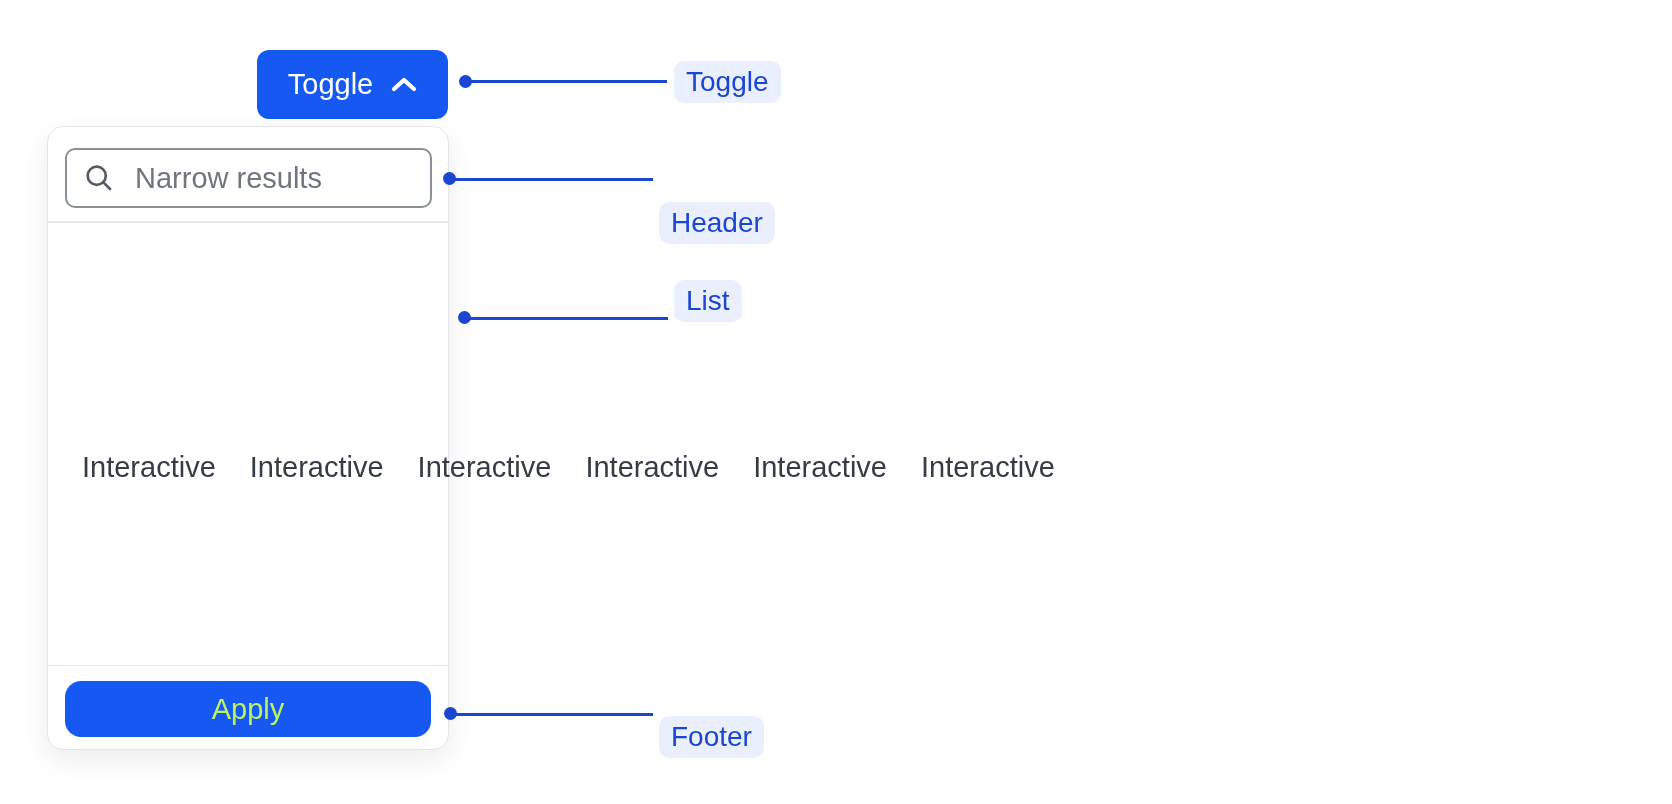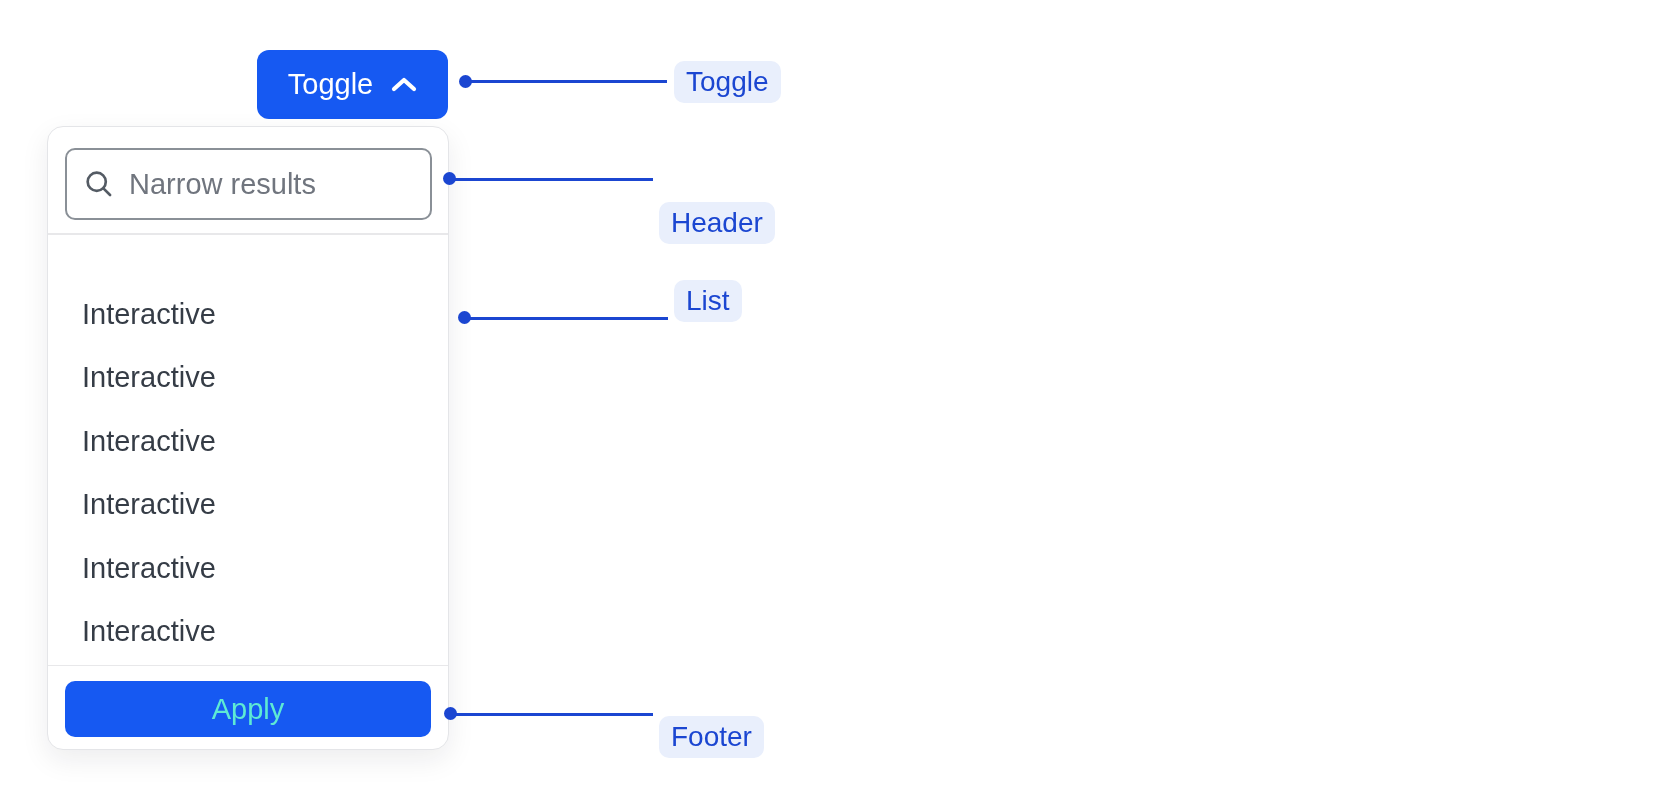--- a/index.html
+++ b/index.html
@@ -52,27 +52,27 @@
     border-radius: 16px;
     box-shadow: 0 10px 28px rgba(20, 24, 40, 0.08);
     display: flex;
     flex-direction: column;
   }
   .panel-header {
     padding: 21px 16px 13px 17px;
   }
   .search-box {
     box-sizing: border-box;
-    height: 72px;
+    height: 60px;
     border: 2px solid #8A9097;
     border-radius: 10px;
     display: flex;
     align-items: center;
     padding: 0 16px;
-    gap: 14px;
+    gap: 20px;
     background: #ffffff;
   }
   .search-box svg { flex: 0 0 auto; display: block; }
   .search-box input {
     border: none;
     outline: none;
     flex: 1;
     min-width: 0;
     font-family: inherit;
     font-size: 29px;
@@ -84,44 +84,44 @@
 
   .divider {
     height: 1.5px;
     background: #E8E8EA;
     flex: 0 0 auto;
   }
 
   .panel-list {
     flex: 1;
     display: flex;
-    flex-direction: column;
+    flex-direction: row;
     padding: 1px 0;
     margin-top: 47px;
   }
   .list-item {
     flex: 1;
     display: flex;
     align-items: center;
     padding-left: 34px;
     font-size: 29px;
     color: #353C46;
     cursor: pointer;
   }
 
   .panel-footer {
     padding: 15px 17px 12px 17px;
   }
   .apply-btn {
     width: 100%;
     height: 56px;
     background: #1659F2;
-    color: #5eead4;
+    color: #bef264;
     border: none;
-    border-radius: 10px;
+    border-radius: 16px;
     font-family: inherit;
     font-size: 29px;
     font-weight: 500;
     cursor: pointer;
   }
 
   
   .conn-line {
     position: absolute;
     height: 2.5px;

